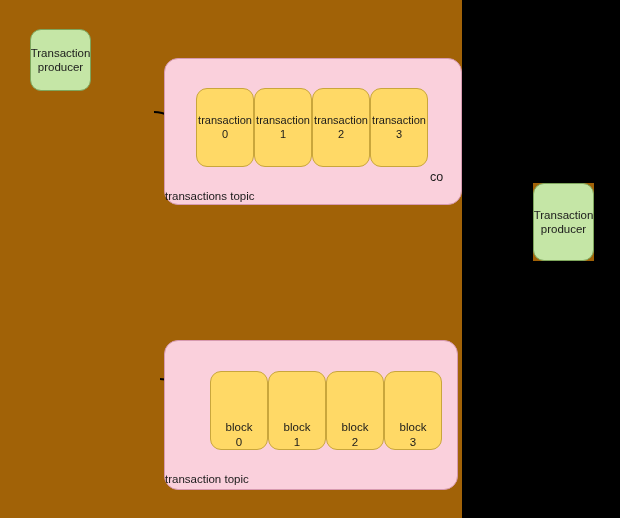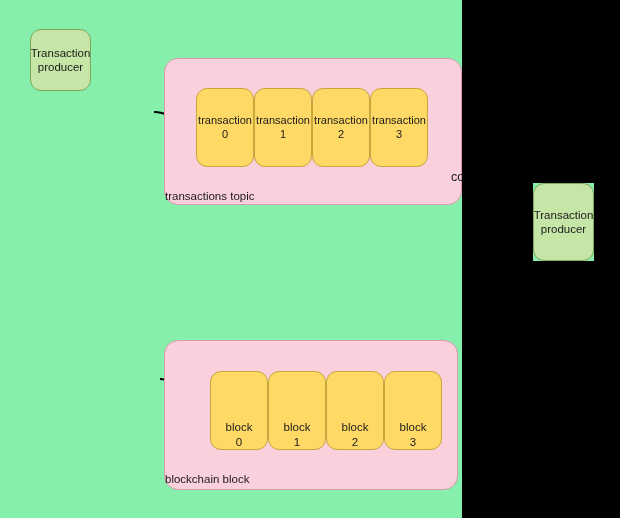--- a/index.html
+++ b/index.html
@@ -8,21 +8,21 @@
     padding: 0;
     background: #000000;
   }
   body {
     font-family: "Liberation Sans", sans-serif;
   }
   #canvas {
     position: relative;
     width: 620px;
     height: 518px;
-    background: #86efac;
+    background: #a16207;
     overflow: hidden;
   }
   .node {
     position: absolute;
     box-sizing: border-box;
     display: flex;
     align-items: center;
     justify-content: center;
     text-align: center;
     line-height: 1.22;
@@ -171,29 +171,29 @@
     </span>
   </div>
 
   <div class="record" style="left:370px; top:88px; width:58px; height:79px;">
     <span>
       <span>transaction</span><br>
       <span>3</span>
     </span>
   </div>
 
-  <div class="edge-label" style="left:451px; top:170px;">co</div>
+  <div class="edge-label" style="left:430px; top:170px;">co</div>
 
   <div class="clip-mask" style="left:462px; top:0px; width:158px; height:183px;"></div>
   <div class="clip-mask" style="left:462px; top:0px; width:71px; height:330px;"></div>
   <div class="clip-mask" style="left:594px; top:0px; width:26px; height:518px;"></div>
   <div class="clip-mask" style="left:462px; top:261px; width:158px; height:257px;"></div>
 
   <div class="topic" style="left:164px; top:340px; width:294px; height:150px;">
-    <div class="topic-label" style="top:132px;">blockchain block</div>
+    <div class="topic-label" style="top:132px;">transaction topic</div>
   </div>
 
   <div class="record block-rec" style="left:210px; top:371px; width:58px; height:79px;">
     <span>
       <span>block</span><br>
       <span>0</span>
     </span>
   </div>
 
   <div class="record block-rec" style="left:268px; top:371px; width:58px; height:79px;">

